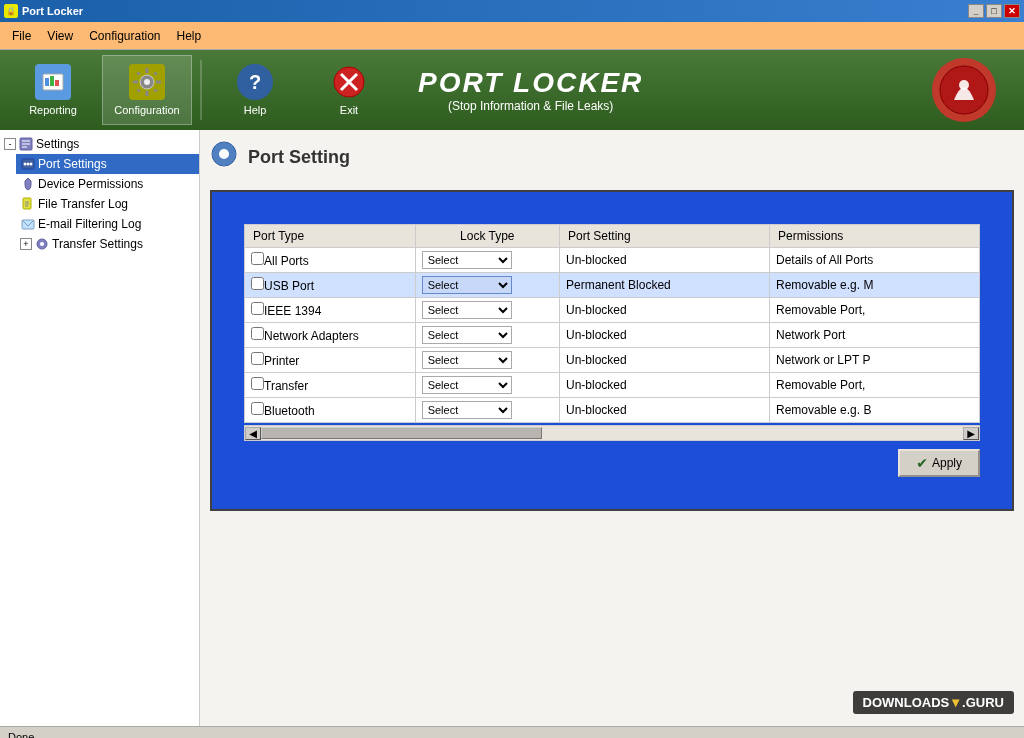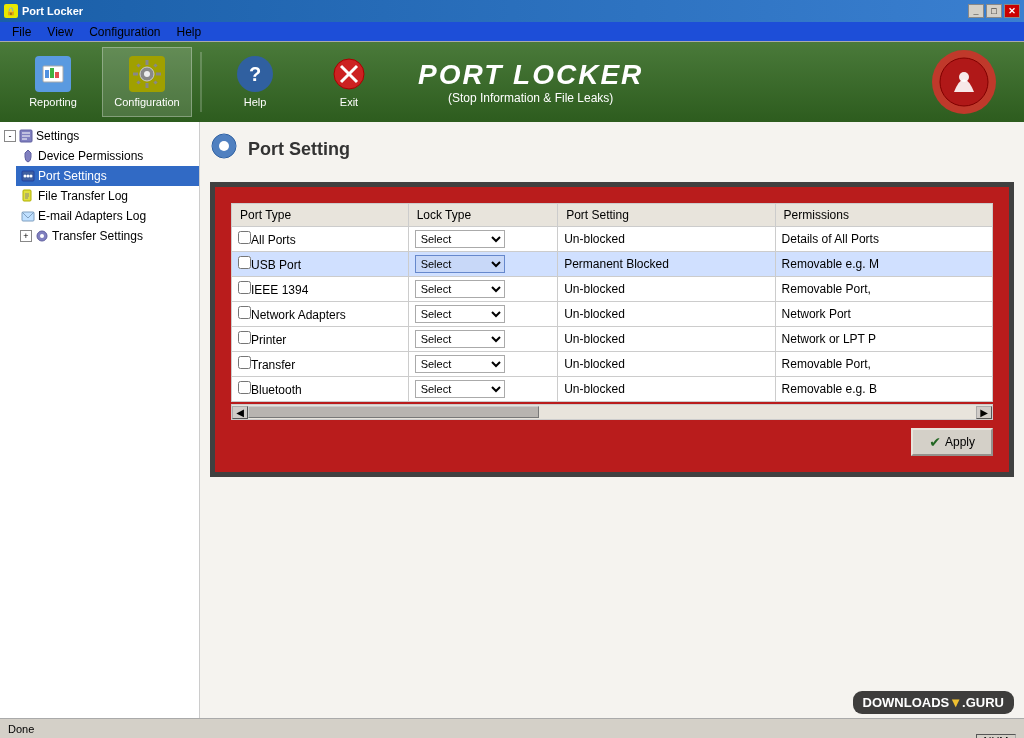--- a/index.html
+++ b/index.html
@@ -20,22 +20,22 @@
     .title-bar-left { display: flex; align-items: center; gap: 4px; }
     .title-bar-icon { width: 14px; height: 14px; background: #e8e800; border-radius: 2px; display: flex; align-items: center; justify-content: center; font-size: 8px; }
     .title-bar-buttons { display: flex; gap: 2px; }
     .title-btn {
       width: 16px; height: 14px; background: #d4d0c8; border: 1px solid #888; font-size: 9px;
       display: flex; align-items: center; justify-content: center; cursor: pointer; color: #000;
     }
 
     
     .menu-bar {
-      background: #1d4ed8;
-      height: 20px;
+      background: #fdba74;
+      height: 28px;
       display: flex;
       align-items: center;
       padding: 0 4px;
       border-bottom: 1px solid #aaa;
       font-size: 12px;
     }
     .menu-item { padding: 2px 8px; cursor: pointer; }
 
     
     .toolbar {
@@ -111,23 +111,23 @@
     }
     .section-header {
       display: flex; align-items: center; gap: 10px;
       margin-bottom: 16px;
       font-size: 18px; font-weight: bold; color: #333;
     }
     .section-icon { font-size: 22px; color: #5080c0; }
 
     
     .table-container {
-      background: #b91c1c;
-      border: 5px solid #404040;
-      padding: 16px;
+      background: #1d4ed8;
+      border: 2px solid #404040;
+      padding: 32px;
     }
     .port-table {
       width: 100%;
       border-collapse: collapse;
       font-size: 12px;
     }
     .port-table th {
       background: #e8e4dc;
       border: 1px solid #ccc;
       padding: 4px 8px;
@@ -177,21 +177,21 @@
       padding: 0 8px;
       font-size: 11px;
     }
     .status-right { display: flex; gap: 2px; margin-top: 24px; }
     .status-panel { border: 1px inset #aaa; padding: 0 6px; min-width: 40px; text-align: center; }
 
     
     .watermark {
       position: fixed; bottom: 24px; right: 10px;
       background: rgba(0,0,0,0.75); color: #f0c030; padding: 4px 10px;
-      font-size: 13px; font-weight: bold; border-radius: 9px;
+      font-size: 13px; font-weight: bold; border-radius: 3px;
       pointer-events: none;
     }
     .watermark span { color: white; }
   </style>
 </head>
 <body>
 
 <div class="title-bar">
   <div class="title-bar-left">
     <div class="title-bar-icon">🔒</div>
@@ -280,58 +280,58 @@
         <svg width="14" height="14" viewBox="0 0 14 14">
           <rect x="1" y="1" width="12" height="12" rx="1" fill="#8080c0" stroke="#6060a0"></rect>
           <line x1="3" y1="4" x2="11" y2="4" stroke="white" stroke-width="1"></line>
           <line x1="3" y1="7" x2="11" y2="7" stroke="white" stroke-width="1"></line>
           <line x1="3" y1="10" x2="8" y2="10" stroke="white" stroke-width="1"></line>
         </svg>
       </div>
       <span class="tree-label">Settings</span>
     </div>
     <div class="tree-children">
-      <div class="tree-item">
-        <div class="tree-icon">
-          <svg width="14" height="14" viewBox="0 0 14 14">
-            <path d="M7 1 L10 4 L10 8 Q10 12 7 13 Q4 12 4 8 L4 4 Z" fill="#8080c0" stroke="#6060a0"></path>
-          </svg>
-        </div>
-        <span class="tree-label">Device Permissions</span>
-      </div>
       <div class="tree-item selected">
         <div class="tree-icon">
           <svg width="14" height="14" viewBox="0 0 14 14">
             <rect x="1" y="2" width="12" height="10" rx="1" fill="#4060a0" stroke="#2040a0"></rect>
             <circle cx="4" cy="7" r="1.5" fill="white"></circle>
             <circle cx="7" cy="7" r="1.5" fill="white"></circle>
             <circle cx="10" cy="7" r="1.5" fill="white"></circle>
           </svg>
         </div>
         <span class="tree-label">Port Settings</span>
       </div>
       <div class="tree-item">
         <div class="tree-icon">
           <svg width="14" height="14" viewBox="0 0 14 14">
+            <path d="M7 1 L10 4 L10 8 Q10 12 7 13 Q4 12 4 8 L4 4 Z" fill="#8080c0" stroke="#6060a0"></path>
+          </svg>
+        </div>
+        <span class="tree-label">Device Permissions</span>
+      </div>
+      <div class="tree-item">
+        <div class="tree-icon">
+          <svg width="14" height="14" viewBox="0 0 14 14">
             <rect x="2" y="1" width="8" height="11" rx="1" fill="#e0e040" stroke="#b0b000"></rect>
             <line x1="4" y1="5" x2="8" y2="5" stroke="#888" stroke-width="1"></line>
             <line x1="4" y1="7" x2="8" y2="7" stroke="#888" stroke-width="1"></line>
             <line x1="4" y1="9" x2="7" y2="9" stroke="#888" stroke-width="1"></line>
           </svg>
         </div>
         <span class="tree-label">File Transfer Log</span>
       </div>
       <div class="tree-item">
         <div class="tree-icon">
           <svg width="14" height="14" viewBox="0 0 14 14">
             <rect x="1" y="3" width="12" height="9" rx="1" fill="#c0e0ff" stroke="#80a0c0"></rect>
             <polyline points="1,3 7,9 13,3" fill="none" stroke="#80a0c0" stroke-width="1"></polyline>
           </svg>
         </div>
-        <span class="tree-label">E-mail Adapters Log</span>
+        <span class="tree-label">E-mail Filtering Log</span>
       </div>
       <div class="tree-item">
         <div class="tree-toggle" style="width:12px;height:12px;border:1px solid #888;display:flex;align-items:center;justify-content:center;font-size:9px;background:white;color:black;flex-shrink:0;">+</div>
         <div class="tree-icon">
           <svg width="14" height="14" viewBox="0 0 14 14">
             <circle cx="7" cy="7" r="5" fill="#8080c0" stroke="#6060a0"></circle>
             <circle cx="7" cy="7" r="2" fill="white"></circle>
           </svg>
         </div>
         <span class="tree-label">Transfer Settings</span>
@@ -352,21 +352,21 @@
         </svg>
       </span>
       <span style="font-size:18px;font-weight:bold;color:#333;">Port Setting</span>
     </div>
 
     <div class="table-container">
       <table class="port-table">
         <thead>
           <tr>
             <th style="width:130px;">Port Type</th>
-            <th style="width:110px;">Lock Type</th>
+            <th style="width:110px;text-align:center;">Lock Type</th>
             <th style="width:160px;">Port Setting</th>
             <th style="width:160px;">Permissions</th>
           </tr>
         </thead>
         <tbody id="port-table-body">
         <tr>
               <td><input type="checkbox" class="row-checkbox" style=""><span>All Ports</span></td>
               <td><select class="lock-select"><option>Select</option></select></td>
               <td>Un-blocked</td>
               <td>Details of All Ports</td>

